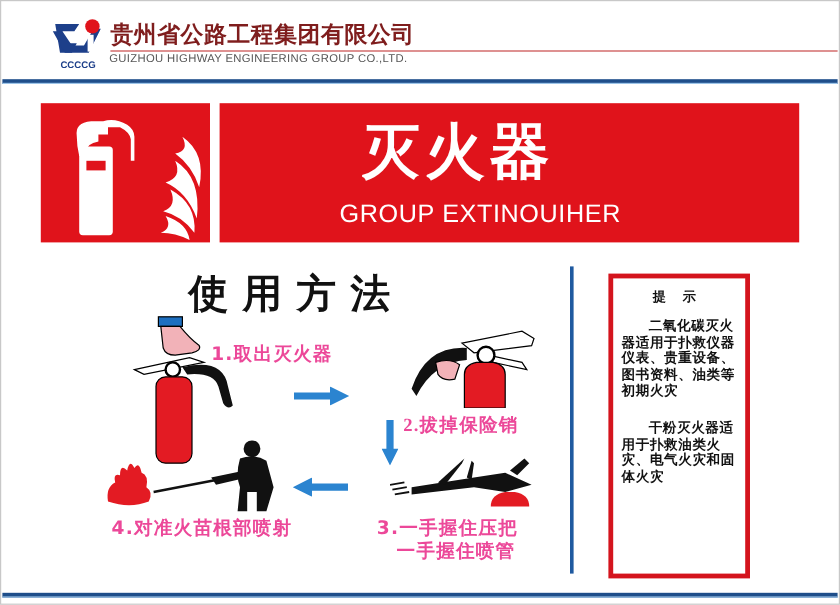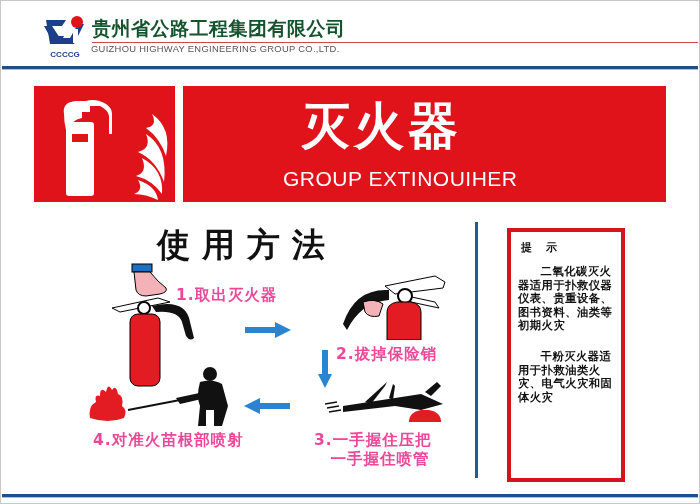--- a/index.html
+++ b/index.html
@@ -3,21 +3,21 @@
   <meta charset="utf-8">
   <style>
     html, body { margin: 0; padding: 0; }
     body {
       width: 700px; height: 504px; background: #ffffff; position: relative; overflow: hidden;
       font-family: "DejaVu Sans", "Liberation Sans", sans-serif;
     }
     .frame { position: absolute; left: 0; top: 0; width: 698px; height: 502px; border: 1px solid #c8c8c8; }
     .logo { position: absolute; left: 40px; top: 14px; width: 50px; height: 46px; }
     .company-cn {
-      position: absolute; left: 92px; top: 16px; font-size: 19px; font-weight: bold; color: #14532d;
+      position: absolute; left: 92px; top: 16px; font-size: 19px; font-weight: bold; color: #7f1d1d;
       letter-spacing: 0.5px; white-space: nowrap;
     }
     .company-en {
       position: absolute; left: 91px; top: 43px; font-size: 9.4px; color: #555; letter-spacing: 0.3px;
       font-family: "Liberation Sans", sans-serif; white-space: nowrap;
     }
     .red-rule { position: absolute; left: 92px; right: 2px; top: 42px; height: 1px; background: #c84a4a; }
     .blue-rule { position: absolute; left: 2px; right: 2px; top: 66px; height: 3px; background: #1f4e8a; border-bottom: 1px solid #9cc4e8; }
     .blue-rule-bottom { position: absolute; left: 2px; right: 2px; top: 494px; height: 3px; background: #1f4e8a; border-bottom: 1px solid #9cc4e8; }
 
@@ -31,30 +31,30 @@
       position: absolute; left: 283px; top: 168px; font-size: 21px; color: #fff; letter-spacing: 0.5px;
       font-family: "Liberation Sans", sans-serif; white-space: nowrap; line-height: 1;
     }
 
     .method-title {
       position: absolute; left: 157px; top: 228px; font-size: 33px; font-weight: bold; color: #111;
       letter-spacing: 12px; white-space: nowrap; line-height: 1; font-family: "DejaVu Serif", serif;
     }
     .step { position: absolute; font-size: 15.5px; font-weight: bold; color: #ec4899; white-space: nowrap; line-height: 1.25; letter-spacing: 1px; }
     .step1 { left: 176px; top: 286px; }
-    .step2 { left: 336px; top: 345px; }
+    .step2 { left: 336px; top: 345px; font-family: Liberation Serif, serif; }
     .step3 { left: 314px; top: 431px; }
     .step4 { left: 93px; top: 431px; }
 
     .divider-v { position: absolute; left: 475px; top: 222px; width: 3px; height: 256px; background: #1f5aa0; }
 
     .tip-box {
       position: absolute; left: 507px; top: 228px; width: 118px; height: 254px; border: 4px solid #d4141d; box-sizing: border-box;
     }
-    .tip-title { position: absolute; left: 0; right: 4px; top: 8px; text-align: left; font-size: 11px; font-weight: bold; letter-spacing: 14px; color: #111; padding-left: 10px; }
+    .tip-title { position: absolute; left: 0; right: 4px; top: 8px; text-align: center; font-size: 11px; font-weight: bold; letter-spacing: 14px; color: #111; padding-left: 10px; }
     .tip-text { position: absolute; left: 7px; right: 6px; font-size: 11.3px; font-weight: bold; color: #111; line-height: 13.5px; letter-spacing: 0.5px; text-indent: 2em; }
     .tip1 { top: 33px; }
     .tip2 { top: 118px; }
 
     .illus { position: absolute; }
     svg { display: block; }
   </style>
 </head>
 <body>
 

